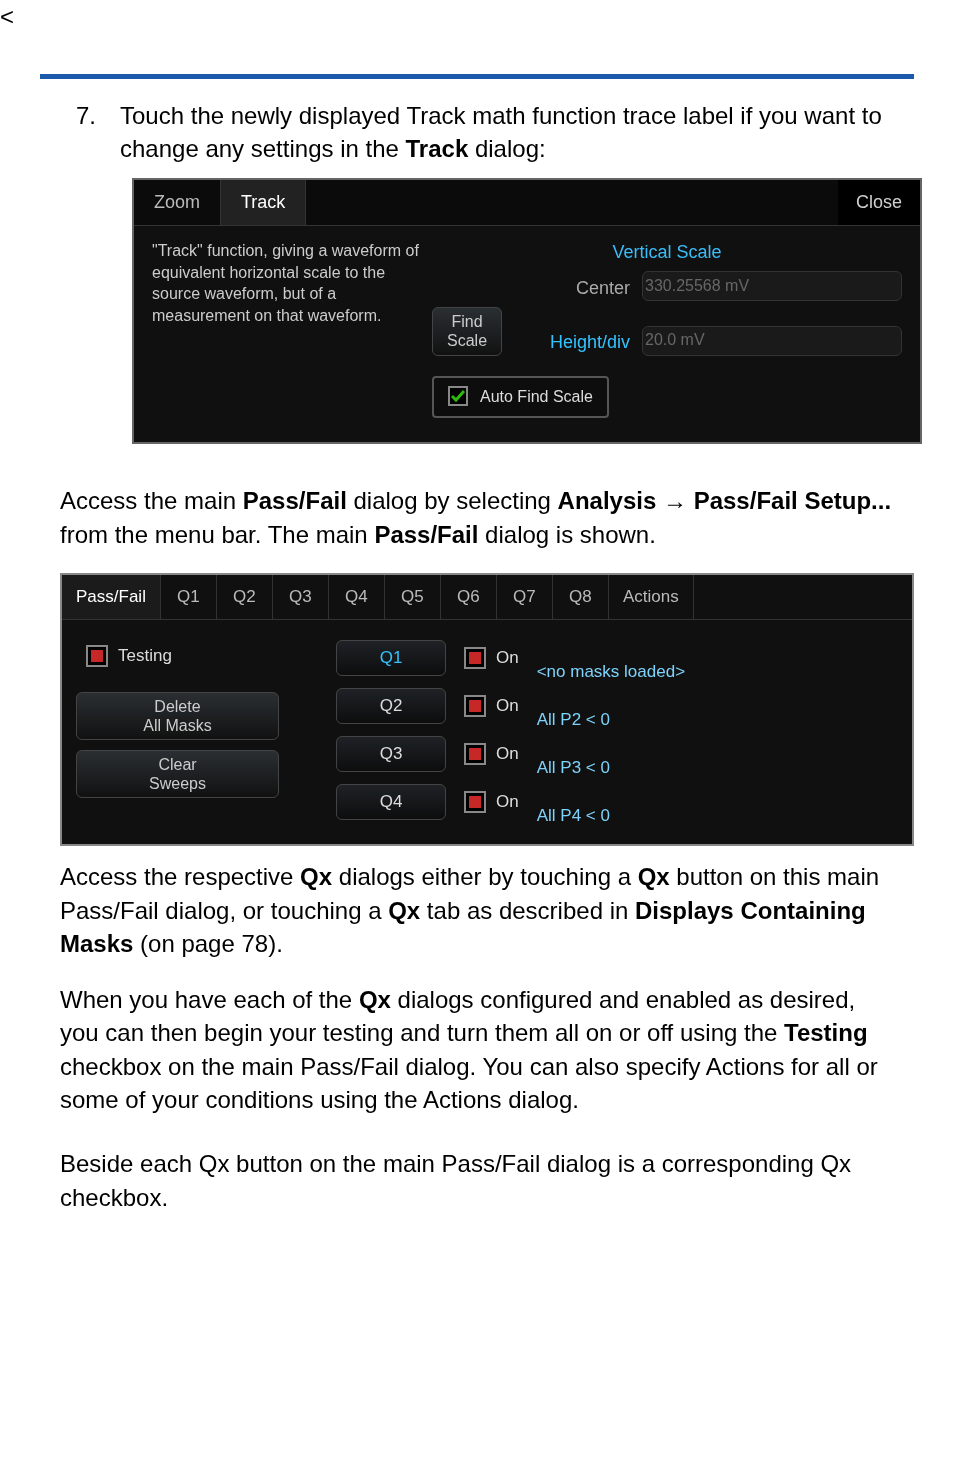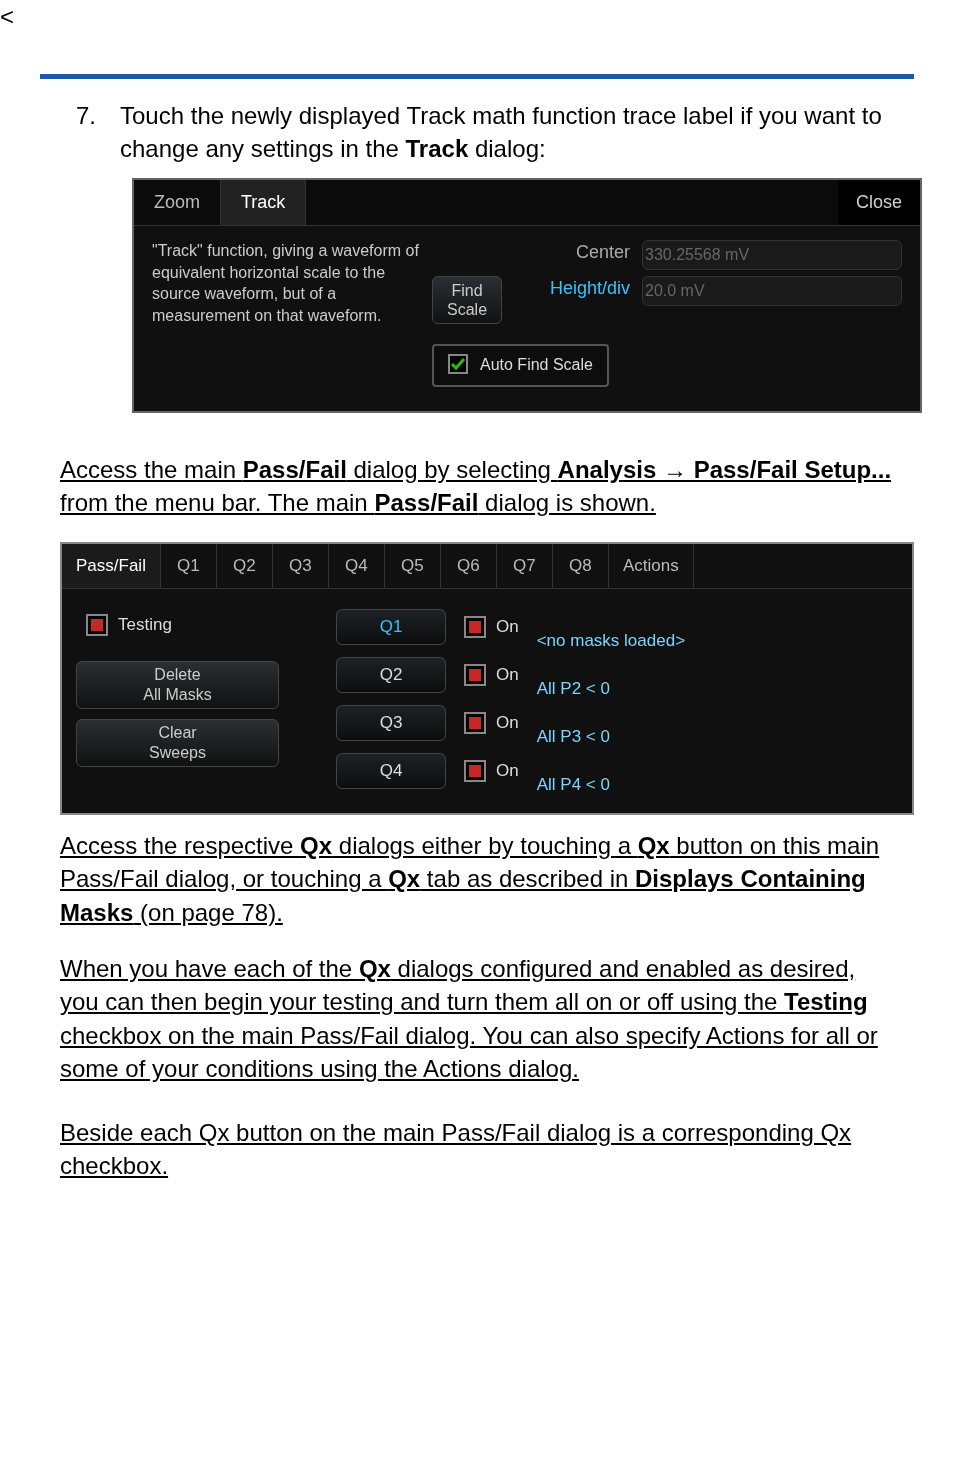--- a/index.html
+++ b/index.html
@@ -48,21 +48,21 @@
   .d1-close {
     margin-left: auto;
     padding: 10px 18px;
     color: #d0d0d0;
     background: #000;
   }
   .dialog1-body { display: flex; padding: 14px 18px 24px 18px; }
   .d1-left { width: 280px; font-size: 16px; color: #ccc; line-height: 1.35; padding-right:10px;}
   .d1-right { flex: 1; }
   .vscale-title { color: #3bbdf9; text-align: center; margin-bottom: 6px; font-size:18px; }
-  .d1-row { display: flex; align-items: flex-start; margin-bottom: 6px; }
+  .d1-row { display: flex; align-items: flex-end; margin-bottom: 6px; }
   .d1-label { width: 140px; text-align: right; padding-right: 12px; color: #aaa; margin-left:auto;}
   .d1-readout {
     width: 260px; height: 30px; background: #1a1a1a; border:1px solid #333;
     border-radius: 6px; color:#676767; display:flex; align-items:center; padding:0 2px;
     font-size:16px;
   }
   .d1-btn {
     background: linear-gradient(#2a2f33,#111);
     border:1px solid #444; border-radius:6px;
     color:#ccc; padding:4px 14px; font-size:16px;
@@ -122,21 +122,21 @@
   .pf-label { color:#ddd; }
   .pf-rule { color:#7dd3fc;margin-top:28px; }
   .d2-lbtn {
     width:203px; height:48px;
     background:linear-gradient(#2a2f33,#111);
     border:1px solid #444; border-radius:6px;
     color:#ccc; display:flex; align-items:center; justify-content:center;
     text-align:center; font-size:16px; line-height:1.2;
     margin-bottom:10px;
   }
-  .para { margin: 0 0 22px 0; text-decoration: underline; }
+  .para { margin: 0 0 22px 0; }
 </style>
 
 
 
 
 
 <div class="top-rule"></div>
 <div class="content">
 
   <div class="step">
@@ -148,20 +148,21 @@
 
   <div class="dialog1">
     <div class="dialog1-tabs">
       <div class="d1-tab">Zoom</div>
       <div class="d1-tab active">Track</div>
       <div class="d1-close">Close</div>
     </div>
     <div class="dialog1-body">
       <div class="d1-left">"Track" function, giving a waveform of equivalent horizontal scale to the source waveform, but of a measurement on that waveform.</div>
       <div class="d1-right">
+        <div class="vscale-title">Vertical Scale</div>
         <div class="d1-row">
           <div class="d1-label">Center</div>
           <div class="d1-readout">330.25568 mV</div>
         </div>
         <div class="d1-row">
           <div style="width:110px;">
             <div class="d1-btn" style="white-space:pre; text-align:center; line-height:1.2;">Find
 Scale</div>
           </div>
           <div class="d1-label" style="width:auto; flex:0 0 auto; margin-left:auto; color:#35c3ff;">Height/div</div>

